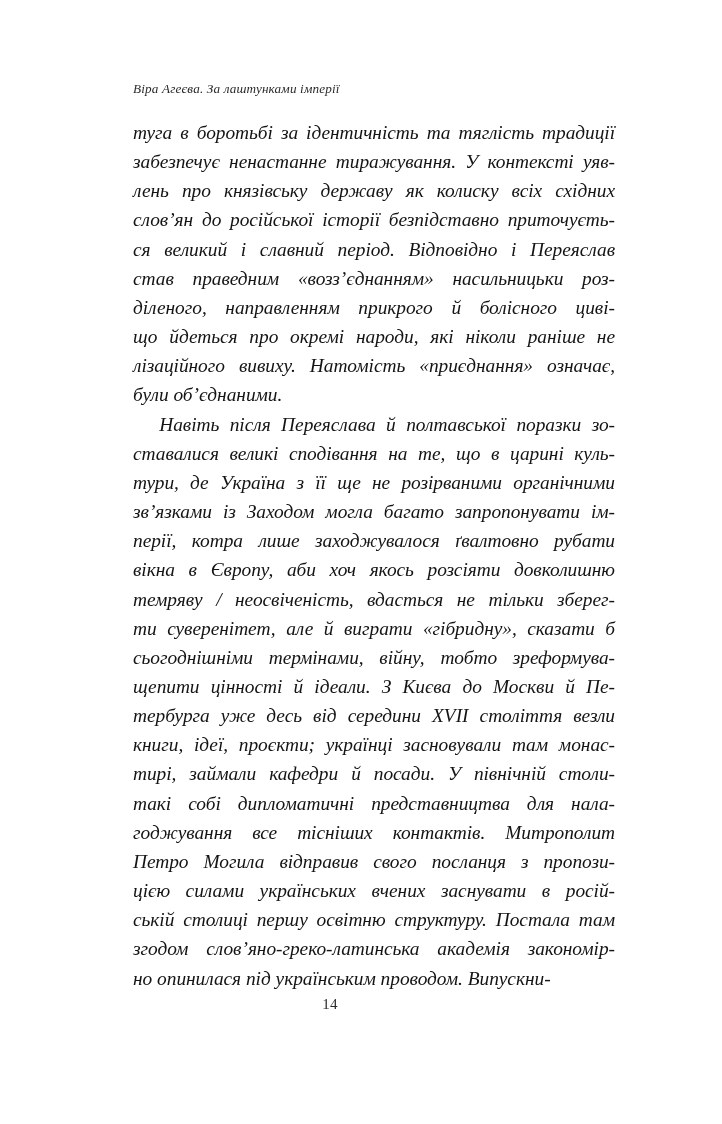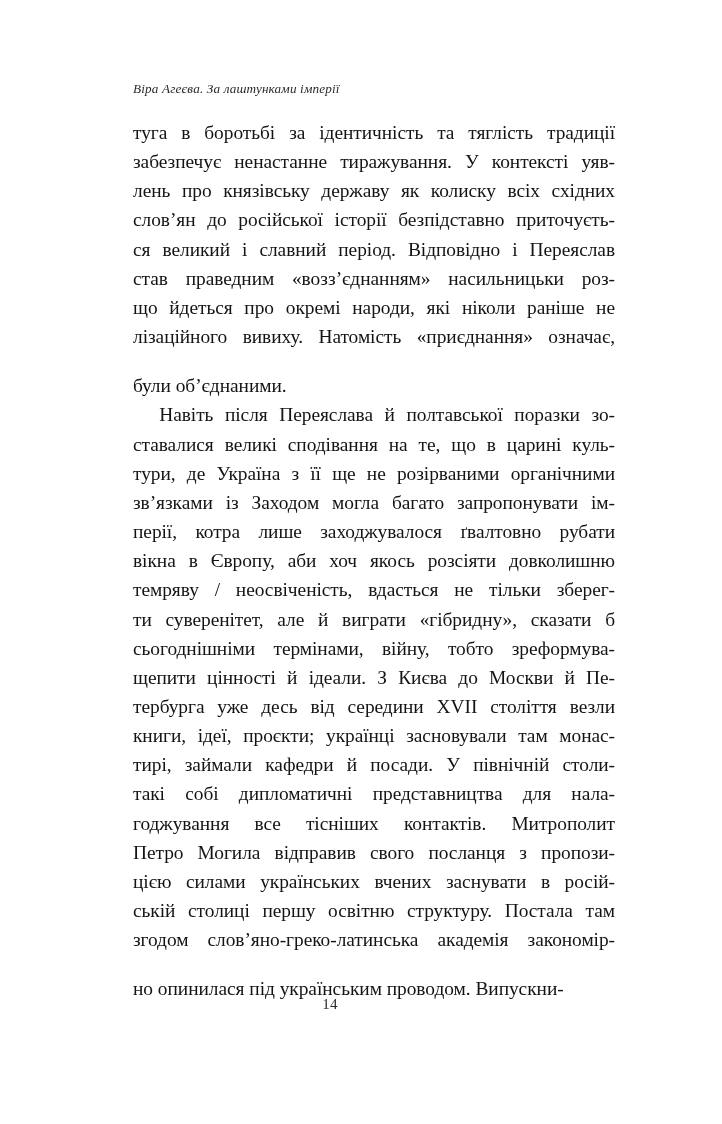--- a/index.html
+++ b/index.html
@@ -37,20 +37,21 @@
     color: #2a2a2a;
     white-space: nowrap;
   }
 
   
   .textblock {
     position: absolute;
     left: 133px;
     top: 118px;
     width: 482px;
+    font-style: italic;
   }
 
   .para {
     margin: 0;
     font-size: 19.4px;
     line-height: 29.15px;
     text-align: justify;
     text-justify: inter-word;
     color: #141414;
     letter-spacing: -0.05px;
@@ -70,21 +71,20 @@
     display: block;
     text-align: justify;
     white-space: pre-wrap;
   }
   
   .line.just {
     text-align-last: justify;
   }
   .line.last {
     text-align-last: left;
-    margin-top: 20px;
   }
   .line.indent {
     text-indent: 1.35em;
   }
 
   
   .folio {
     position: absolute;
     left: 0;
     top: 996px;
@@ -103,20 +103,21 @@
   <div class="running-head">Віра Агеєва. За лаштунками імперії</div>
 
   <div class="textblock">
     <div class="para" id="p1">
         <span class="line just">туга в боротьбі за ідентичність та тяглість традиції</span>
         <span class="line just">забезпечує ненастанне тиражування. У контексті уяв-</span>
         <span class="line just">лень про князівську державу як колиску всіх східних</span>
         <span class="line just">слов’ян до російської історії безпідставно приточуєть-</span>
         <span class="line just">ся великий і славний період. Відповідно і Переяслав</span>
         <span class="line just">став праведним «возз’єднанням» насильницьки роз-</span>
+        <span class="line just">діленого, направленням прикрого й болісного циві-</span>
         <span class="line just">що йдеться про окремі народи, які ніколи раніше не</span>
         <span class="line just">лізаційного вивиху. Натомість «приєднання» означає,</span>
         <span class="line last">були об’єднаними.</span>
       </div>
     <div class="para para-indent" id="p2">
         <span class="line just indent">Навіть після Переяслава й полтавської поразки зо-</span>
         <span class="line just">ставалися великі сподівання на те, що в царині куль-</span>
         <span class="line just">тури, де Україна з її ще не розірваними органічними</span>
         <span class="line just">зв’язками із Заходом могла багато запропонувати ім-</span>
         <span class="line just">перії, котра лише заходжувалося ґвалтовно рубати</span>

